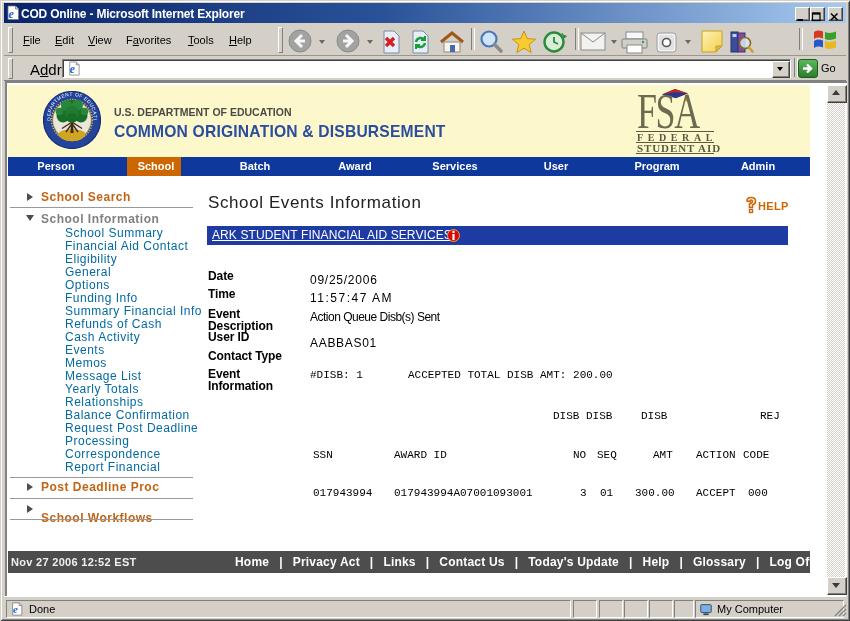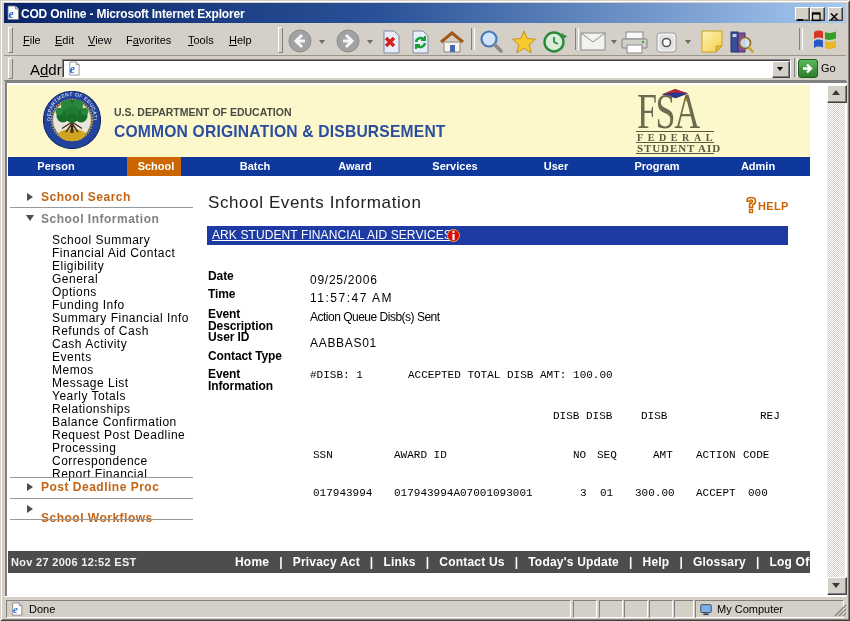--- a/index.html
+++ b/index.html
@@ -41,21 +41,21 @@
 #navbar{position:absolute;left:1px;top:74px;width:802px;height:19px;background:#0e389b;}
 .navtab{position:absolute;top:3px;width:100px;text-align:center;color:#fff;font-size:11px;font-weight:bold;}
 #navhl{position:absolute;left:119px;top:0;width:54px;height:19px;background:#CC6600;}
 
 #sidebar{position:absolute;left:0;top:0;width:200px;font-size:12px;letter-spacing:.5px;}
 .sechead{position:absolute;left:34px;font-weight:bold;color:#c26414;white-space:nowrap;}
 .sechead-gray{color:#808080;}
 .arrow-r{position:absolute;left:20px;width:0;height:0;border-top:4px solid transparent;border-bottom:4px solid transparent;border-left:6px solid #4d4d4d;}
 .arrow-d{position:absolute;left:19px;width:0;height:0;border-left:4px solid transparent;border-right:4px solid transparent;border-top:6px solid #4d4d4d;}
 .sline{position:absolute;left:3px;width:183px;border-top:1px solid #999;}
-.slink{position:absolute;left:45px;color:#000000;white-space:nowrap;margin-top:7px;}
+.slink{position:absolute;left:58px;color:#0369a1;white-space:nowrap;}
 
 #main{position:absolute;left:200px;top:0;width:618px;}
 #h1{position:absolute;left:1px;top:110px;font-size:17px;color:#222;letter-spacing:.6px;}
 #helpbox{position:absolute;left:538px;top:113px;}
 #arkbar{position:absolute;left:0px;top:143px;width:581px;height:19px;background:#1e3ba3;}
 #arktext{position:absolute;left:5px;top:2px;color:#fff;font-size:12px;text-decoration:underline;letter-spacing:.1px;}
 .lbl{position:absolute;left:1px;font-size:12px;font-weight:bold;color:#000;line-height:12px;letter-spacing:-0.1px;}
 .val{position:absolute;left:103px;font-size:12px;color:#000;white-space:nowrap;}
 .mono{font-family:"Liberation Mono",monospace;font-size:11px;color:#000;white-space:pre;}
 
@@ -328,21 +328,21 @@
         <div class="val" style="top:190px;letter-spacing:.75px">09/25/2006</div>
     <div class="lbl" style="top:205px">Time</div>
         <div class="val" style="top:208px;letter-spacing:1.5px">11:57:47 AM</div>
     <div class="lbl" style="top:225px">Event<br>Description</div>
         <div class="val" style="top:227px;letter-spacing:-0.5px">Action Queue Disb(s) Sent</div>
     <div class="lbl" style="top:248px">User ID</div>
         <div class="val" style="top:253px;letter-spacing:.7px">AABBAS01</div>
     <div class="lbl" style="top:267px">Contact Type</div>
     <div class="lbl" style="top:285px">Event<br>Information</div>
     <div class="val mono" style="left:103px;top:286px">#DISB: 1</div>
-    <div class="val mono" style="left:201px;top:286px">ACCEPTED TOTAL DISB AMT: 100.00</div>
+    <div class="val mono" style="left:201px;top:286px">ACCEPTED TOTAL DISB AMT: 200.00</div>
 
     <div class="mono abs" style="left:346px;top:327px">DISB</div>
     <div class="mono abs" style="left:379px;top:327px">DISB</div>
     <div class="mono abs" style="left:434px;top:327px">DISB</div>
     <div class="mono abs" style="left:553px;top:327px">REJ</div>
 
     <div class="mono abs" style="left:106px;top:366px">SSN</div>
     <div class="mono abs" style="left:187px;top:366px">AWARD ID</div>
     <div class="mono abs" style="left:366px;top:366px">NO</div>
     <div class="mono abs" style="left:390px;top:366px">SEQ</div>

